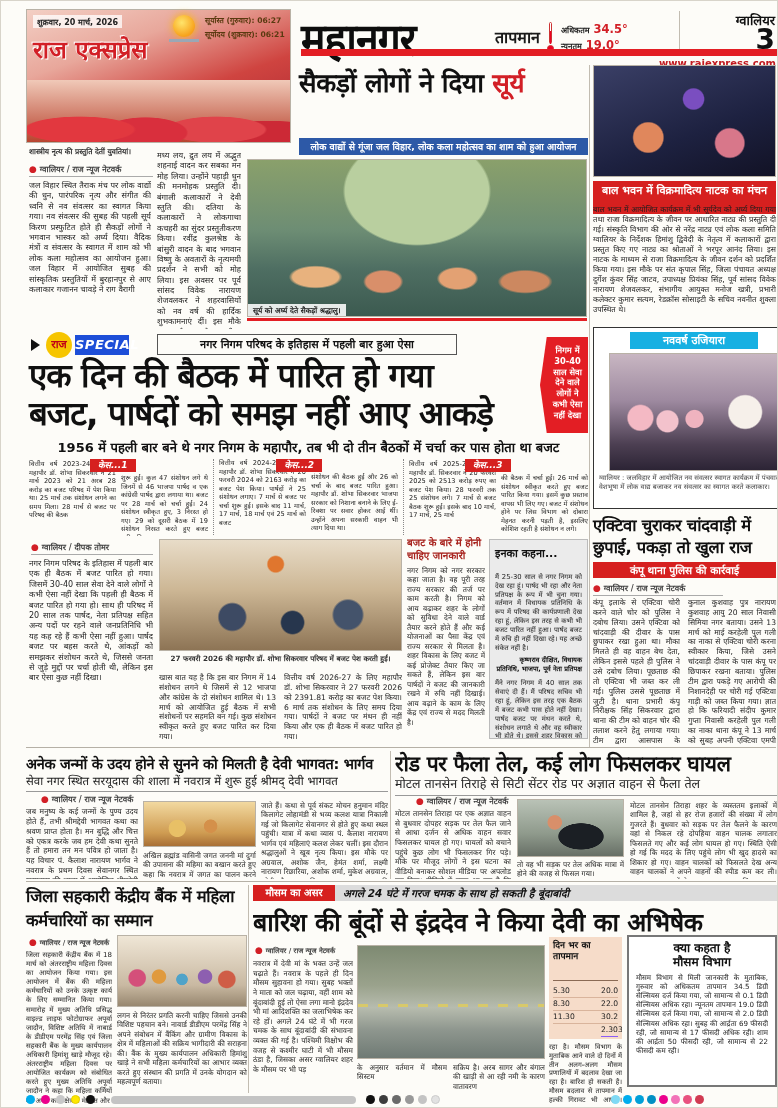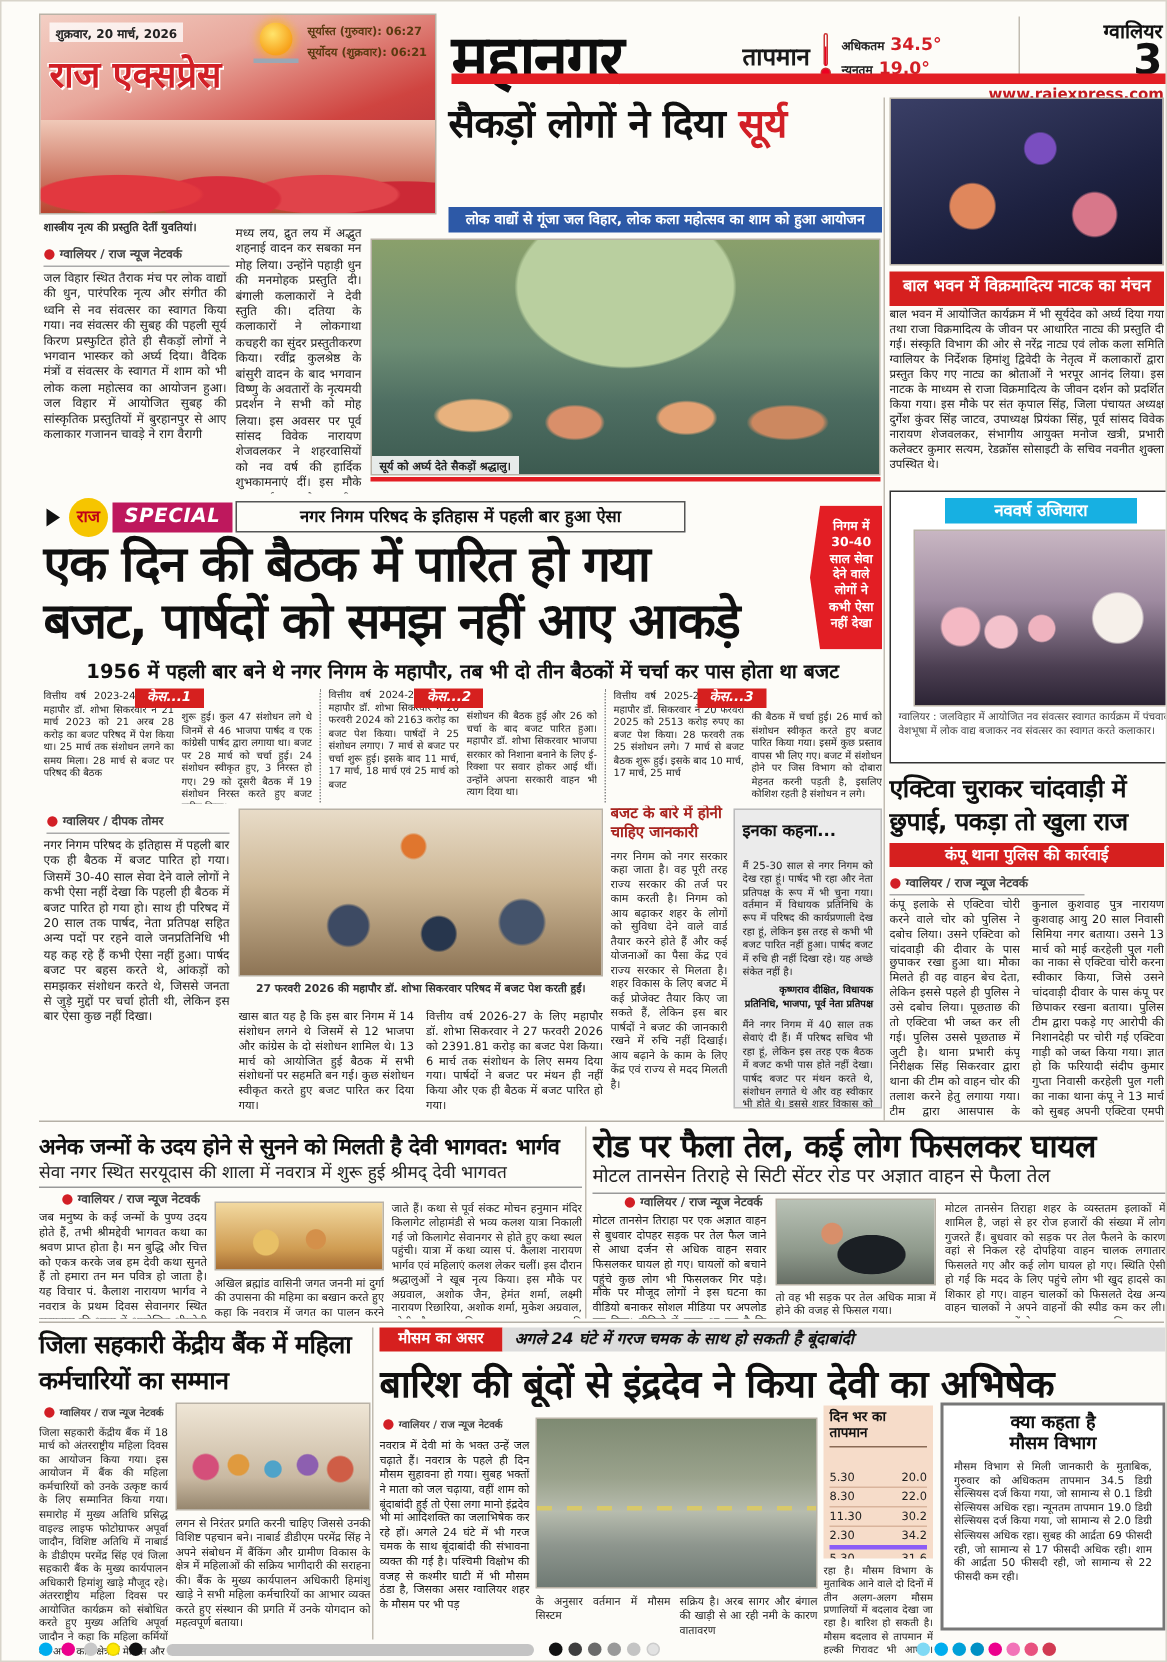--- a/index.html
+++ b/index.html
@@ -94,40 +94,40 @@
   </div>
   <div class="abs body-text" style="left:28px; top:180px; width:122px; height:148px;">जल विहार स्थित तैराक मंच पर लोक वाद्यों की धुन, पारंपरिक नृत्य और संगीत की ध्वनि से नव संवत्सर का स्वागत किया गया। नव संवत्सर की सुबह की पहली सूर्य किरण प्रस्फुटित होते ही सैकड़ों लोगों ने भगवान भास्कर को अर्घ्य दिया। वैदिक मंत्रों व संवत्सर के स्वागत में शाम को भी लोक कला महोत्सव का आयोजन हुआ। जल विहार में आयोजित सुबह की सांस्कृतिक प्रस्तुतियों में बुरहानपुर से आए कलाकार गजानन चावड़े ने राग वैरागी</div>
   <div class="abs body-text" style="left:156px; top:150px; width:84px; height:178px;">मध्य लय, द्रुत लय में अद्भुत शहनाई वादन कर सबका मन मोह लिया। उन्होंने पहाड़ी धुन की मनमोहक प्रस्तुति दी। बंगाली कलाकारों ने देवी स्तुति की। दतिया के कलाकारों ने लोकगाथा कचहरी का सुंदर प्रस्तुतीकरण किया। रवींद्र कुलश्रेष्ठ के बांसुरी वादन के बाद भगवान विष्णु के अवतारों के नृत्यमयी प्रदर्शन ने सभी को मोह लिया। इस अवसर पर पूर्व सांसद विवेक नारायण शेजवलकर ने शहरवासियों को नव वर्ष की हार्दिक शुभकामनाएं दीं। इस मौके पर पूर्व महापौर समीक्षा गुप्ता, पार्षद अपर्णा पाटिल, संस्कार भारती के चंद्रप्रकाश सिकरवार सहित बड़ी संख्या में नागरिक मौजूद रहे।</div>
 
   <div class="abs photo" style="left:246px; top:158px; width:340px; height:158px; background:radial-gradient(ellipse at 50% 20%, #b9cf9f 0 30%, transparent 31%),radial-gradient(ellipse at 20% 75%, #e8b27e 0 6%, transparent 7%),radial-gradient(ellipse at 40% 78%, #d98f6a 0 6%, transparent 7%),radial-gradient(ellipse at 62% 76%, #e3a173 0 6%, transparent 7%),radial-gradient(ellipse at 82% 78%, #cc8860 0 6%, transparent 7%),linear-gradient(180deg,#8aa06b 0%,#6d8d74 45%,#4e6e62 70%,#3c5a50 100%);">
     <div style="position:absolute; left:0; bottom:0; background:rgba(255,255,255,.88); font-size:7.4px; font-weight:bold; color:#222; padding:1px 5px;">सूर्य को अर्घ्य देते सैकड़ों श्रद्धालु।</div>
   </div>
   <div class="abs" style="left:246px; top:317px; width:340px; height:3px; background:#e31e24;"></div>
 
   <div class="vrule" style="left:588px; top:64px; height:682px;"></div>
-  <div class="abs banner-red" style="left:592px; top:180px; width:183px; height:23px; font-size:11px; line-height:19px; white-space:nowrap;">बाल भवन में विक्रमादित्य नाटक का मंचन</div>
+  <div class="abs banner-red" style="left:592px; top:180px; width:183px; height:33px; font-size:11px; line-height:19px; white-space:nowrap;">बाल भवन में विक्रमादित्य नाटक का मंचन</div>
   <div class="abs body-text" style="left:592px; top:204px; width:183px; height:116px; font-size:7.7px;">बाल भवन में आयोजित कार्यक्रम में भी सूर्यदेव को अर्घ्य दिया गया तथा राजा विक्रमादित्य के जीवन पर आधारित नाट्य की प्रस्तुति दी गई। संस्कृति विभाग की ओर से नरेंद्र नाट्य एवं लोक कला समिति ग्वालियर के निर्देशक हिमांशु द्विवेदी के नेतृत्व में कलाकारों द्वारा प्रस्तुत किए गए नाट्य का श्रोताओं ने भरपूर आनंद लिया। इस नाटक के माध्यम से राजा विक्रमादित्य के जीवन दर्शन को प्रदर्शित किया गया। इस मौके पर संत कृपाल सिंह, जिला पंचायत अध्यक्ष दुर्गेश कुंवर सिंह जाटव, उपाध्यक्ष प्रियंका सिंह, पूर्व सांसद विवेक नारायण शेजवलकर, संभागीय आयुक्त मनोज खत्री, प्रभारी कलेक्टर कुमार सत्यम, रेडक्रॉस सोसाइटी के सचिव नवनीत शुक्ला उपस्थित थे।</div>
 
   <div class="abs" style="left:592px; top:326px; width:202px; height:182px; border:1.5px solid #333; background:#fff;">
     <div class="banner-cyan" style="width:128px; height:17px; margin:4px auto 0 auto; font-size:11px; line-height:17px;">नववर्ष उजियारा</div>
     <div class="photo" style="margin:4px auto 0 auto; width:171px; height:118px; background:radial-gradient(circle at 18% 55%, #f4b9c4 0 8%, transparent 9%),radial-gradient(circle at 34% 58%, #f3c2cc 0 8%, transparent 9%),radial-gradient(circle at 50% 56%, #efb3bf 0 8%, transparent 9%),radial-gradient(circle at 80% 50%, #f6f0ea 0 11%, transparent 12%),linear-gradient(180deg,#c8b6c2 0%,#9e8aa0 40%,#4c3f52 78%,#2c2435 100%);"></div>
     <div class="caption" style="padding:3px 5px; font-size:6.9px; color:#444;">ग्वालियर : जलविहार में आयोजित नव संवत्सर स्वागत कार्यक्रम में पंचवादन वेशभूषा में लोक वाद्य बजाकर नव संवत्सर का स्वागत करते कलाकार।</div>
   </div>
 
   <div class="abs headline" style="left:592px; top:514px; width:183px; height:44px; font-size:16.5px; line-height:22px; font-weight:900;">एक्टिवा चुराकर चांदवाड़ी में छुपाई, पकड़ा तो खुला राज</div>
   <div class="abs banner-red" style="left:592px; top:561px; width:183px; height:16px; font-size:10.5px; line-height:16px;">कंपू थाना पुलिस की कार्रवाई</div>
   <div class="abs byline" style="left:592px; top:581px; width:130px;">
     <span class="dot">●</span><span>ग्वालियर / राज न्यूज नेटवर्क</span>
   </div>
   <div class="abs body-text" style="left:592px; top:597px; width:87px; height:148px; font-size:7.6px;">कंपू इलाके से एक्टिवा चोरी करने वाले चोर को पुलिस ने दबोच लिया। उसने एक्टिवा को चांदवाड़ी की दीवार के पास छुपाकर रखा हुआ था। मौका मिलते ही वह वाहन बेच देता, लेकिन इससे पहले ही पुलिस ने उसे दबोच लिया। पूछताछ की तो एक्टिवा भी जब्त कर ली गई। पुलिस उससे पूछताछ में जुटी है। थाना प्रभारी कंपू निरीक्षक सिंह सिकरवार द्वारा थाना की टीम को वाहन चोर की तलाश करने हेतु लगाया गया। टीम द्वारा आसपास के सीसीटीवी फुटेज चेक कर संदिग्ध को चिन्हित किया गया। पुलिस टीम ने ठिकाना पता कर उसे पकड़ लिया। पूछताछ में उसने अपना नाम</div>
   <div class="abs body-text" style="left:687px; top:597px; width:88px; height:148px; font-size:7.6px;">कुनाल कुशवाह पुत्र नारायण कुशवाह आयु 20 साल निवासी सिमिया नगर बताया। उसने 13 मार्च को माई करहेली पुल गली का नाका से एक्टिवा चोरी करना स्वीकार किया, जिसे उसने चांदवाड़ी दीवार के पास कंपू पर छिपाकर रखना बताया। पुलिस टीम द्वारा पकड़े गए आरोपी की निशानदेही पर चोरी गई एक्टिवा गाड़ी को जब्त किया गया। ज्ञात हो कि फरियादी संदीप कुमार गुप्ता निवासी करहेली पुल गली का नाका थाना कंपू ने 13 मार्च को सुबह अपनी एक्टिवा एमपी 07-जेडएक्स-9813 को अपने घर के बाहर खड़ी की थी, जब कुछ समय बाद देखा तो एक्टिवा नहीं थी। इस पर कंपू थाने में अज्ञात आरोपी के खिलाफ मामला दर्ज किया गया था।</div>
 
   <div class="abs" style="left:30px; top:338px; width:0; height:0; border-left:9px solid #111; border-top:6px solid transparent; border-bottom:6px solid transparent;"></div>
   <div class="abs" style="left:45px; top:331px; width:26px; height:26px; border-radius:50%; background:#f6c500; color:#c00016; font-size:11px; font-weight:900; text-align:center; line-height:26px;">राज</div>
-  <div class="abs" style="left:74px; top:334px; width:80px; height:20px; background:#be185d; color:#fff; font-size:13px; font-weight:900; font-style:italic; text-align:center; line-height:20px; letter-spacing:.5px;">SPECIAL</div>
+  <div class="abs" style="left:74px; top:334px; width:54px; height:20px; background:#1d4ed8; color:#fff; font-size:13px; font-weight:900; font-style:italic; text-align:center; line-height:20px; letter-spacing:.5px;">SPECIAL</div>
   <div class="abs" style="left:156px; top:333px; width:300px; height:21px; border:1px solid #555; font-size:11px; font-weight:bold; color:#111; text-align:center; line-height:20px; white-space:nowrap; overflow:hidden;">नगर निगम परिषद के इतिहास में पहली बार हुआ ऐसा</div>
 
   <div class="abs headline" style="left:28px; top:356px; width:512px; font-size:33px; line-height:38px; font-weight:900; letter-spacing:-1px;">
     <div>एक दिन की बैठक में पारित हो गया</div>
     <div>बजट, पार्षदों को समझ नहीं आए आकड़े</div>
   </div>
   <div class="abs" style="left:539px; top:336px; width:48px; height:96px; background:#e31e24; color:#fff; font-size:8.3px; font-weight:bold; line-height:1.3; text-align:center; padding:8px 2px 0 9px; clip-path:polygon(14% 0,100% 0,100% 100%,14% 100%,0 50%);">निगम में 30-40 साल सेवा देने वाले लोगों ने कभी ऐसा नहीं देखा</div>
 
   <div class="abs" style="left:28px; top:437px; width:559px; font-size:13px; font-weight:bold; color:#111; text-align:center; white-space:nowrap; overflow:hidden;">1956 में पहली बार बने थे नगर निगम के महापौर, तब भी दो तीन बैठकों में चर्चा कर पास होता था बजट</div>
 
@@ -214,34 +214,34 @@
   </div>
   <div class="abs body-text" style="left:252px; top:958px; width:100px; height:145px; font-size:7.4px;">नवरात्र में देवी मां के भक्त उन्हें जल चढ़ाते हैं। नवरात्र के पहले ही दिन मौसम सुहावना हो गया। सुबह भक्तों ने माता को जल चढ़ाया, वहीं शाम को बूंदाबांदी हुई तो ऐसा लगा मानो इंद्रदेव भी मां आदिशक्ति का जलाभिषेक कर रहे हों। अगले 24 घंटे में भी गरज चमक के साथ बूंदाबांदी की संभावना व्यक्त की गई है। पश्चिमी विक्षोभ की वजह से कश्मीर घाटी में भी मौसम ठंडा है, जिसका असर ग्वालियर शहर के मौसम पर भी पड़</div>
 
   <div class="abs photo" style="left:356px; top:944px; width:188px; height:114px; background:linear-gradient(180deg,#7e8a72 0%,#9aa28c 35%,#b7bcae 55%,#8e968e 75%,#6f7a74 100%);">
     <div style="position:absolute; left:0; top:52%; width:100%; height:3px; background:repeating-linear-gradient(90deg,#d8c96a 0 10px, transparent 10px 20px);"></div>
   </div>
   <div class="abs body-text" style="left:356px; top:1062px; width:90px; height:38px; font-size:7.2px;">के अनुसार वर्तमान में मौसम सिस्टम</div>
   <div class="abs body-text" style="left:452px; top:1062px; width:92px; height:38px; font-size:7.2px;">सक्रिय है। अरब सागर और बंगाल की खाड़ी से आ रही नमी के कारण वातावरण</div>
 
   <div class="abs" style="left:548px; top:936px; width:73px; height:102px; background:#f6dcc9; padding:3px 4px; overflow:hidden;">
-    <div style="font-size:9px; font-weight:900; color:#111; line-height:1.2; border-bottom:1px solid #8a6a55; padding-bottom:2px; margin-bottom:14px;">दिन भर का तापमान</div>
+    <div style="font-size:9px; font-weight:900; color:#111; line-height:1.2; border-bottom:1px solid #8a6a55; padding-bottom:18px; margin-bottom:4px;">दिन भर का तापमान</div>
     <div style="display:flex; justify-content:space-between; font-size:7.6px; color:#222; border-bottom:1px solid #d9b49c; padding:1.5px 0;">
       <span>5.30</span>
         <span>20.0</span>
       </div>
     <div style="display:flex; justify-content:space-between; font-size:7.6px; color:#222; border-bottom:1px solid #d9b49c; padding:1.5px 0;">
       <span>8.30</span>
         <span>22.0</span>
       </div>
     <div style="display:flex; justify-content:space-between; font-size:7.6px; color:#222; border-bottom:1px solid #d9b49c; padding:1.5px 0;">
       <span>11.30</span>
         <span>30.2</span>
       </div>
-    <div style="display:flex; justify-content:space-between; font-size:7.6px; color:#222; border-bottom:3px solid #8b5cf6; padding:1.5px 0;">
+    <div style="display:flex; justify-content:space-between; font-size:7.6px; color:#222; border-bottom:1px solid #8b5cf6; padding:1.5px 0;margin-left:48px;">
       <span>2.30</span>
         <span>34.2</span>
       </div>
     <div style="display:flex; justify-content:space-between; font-size:7.6px; color:#222; padding:1.5px 0;">
       <span>5.30</span>
         <span>31.6</span>
       </div>
   </div>
   <div class="abs body-text" style="left:548px; top:1042px; width:73px; height:60px; font-size:6.8px;">रहा है। मौसम विभाग के मुताबिक आने वाले दो दिनों में तीन अलग-अलग मौसम प्रणालियों में बदलाव देखा जा रहा है। बारिश हो सकती है। मौसम बदलाव से तापमान में हल्की गिरावट भी आएगी। मौसम विशेषज्ञों ने लोगों और किसानों को सतर्क रहने की सलाह दी है, क्योंकि खलिहानों में अभी फसलें पड़ी हुई हैं, जिसे किसान ढकने का इंतजाम करके रखें।</div>
 

